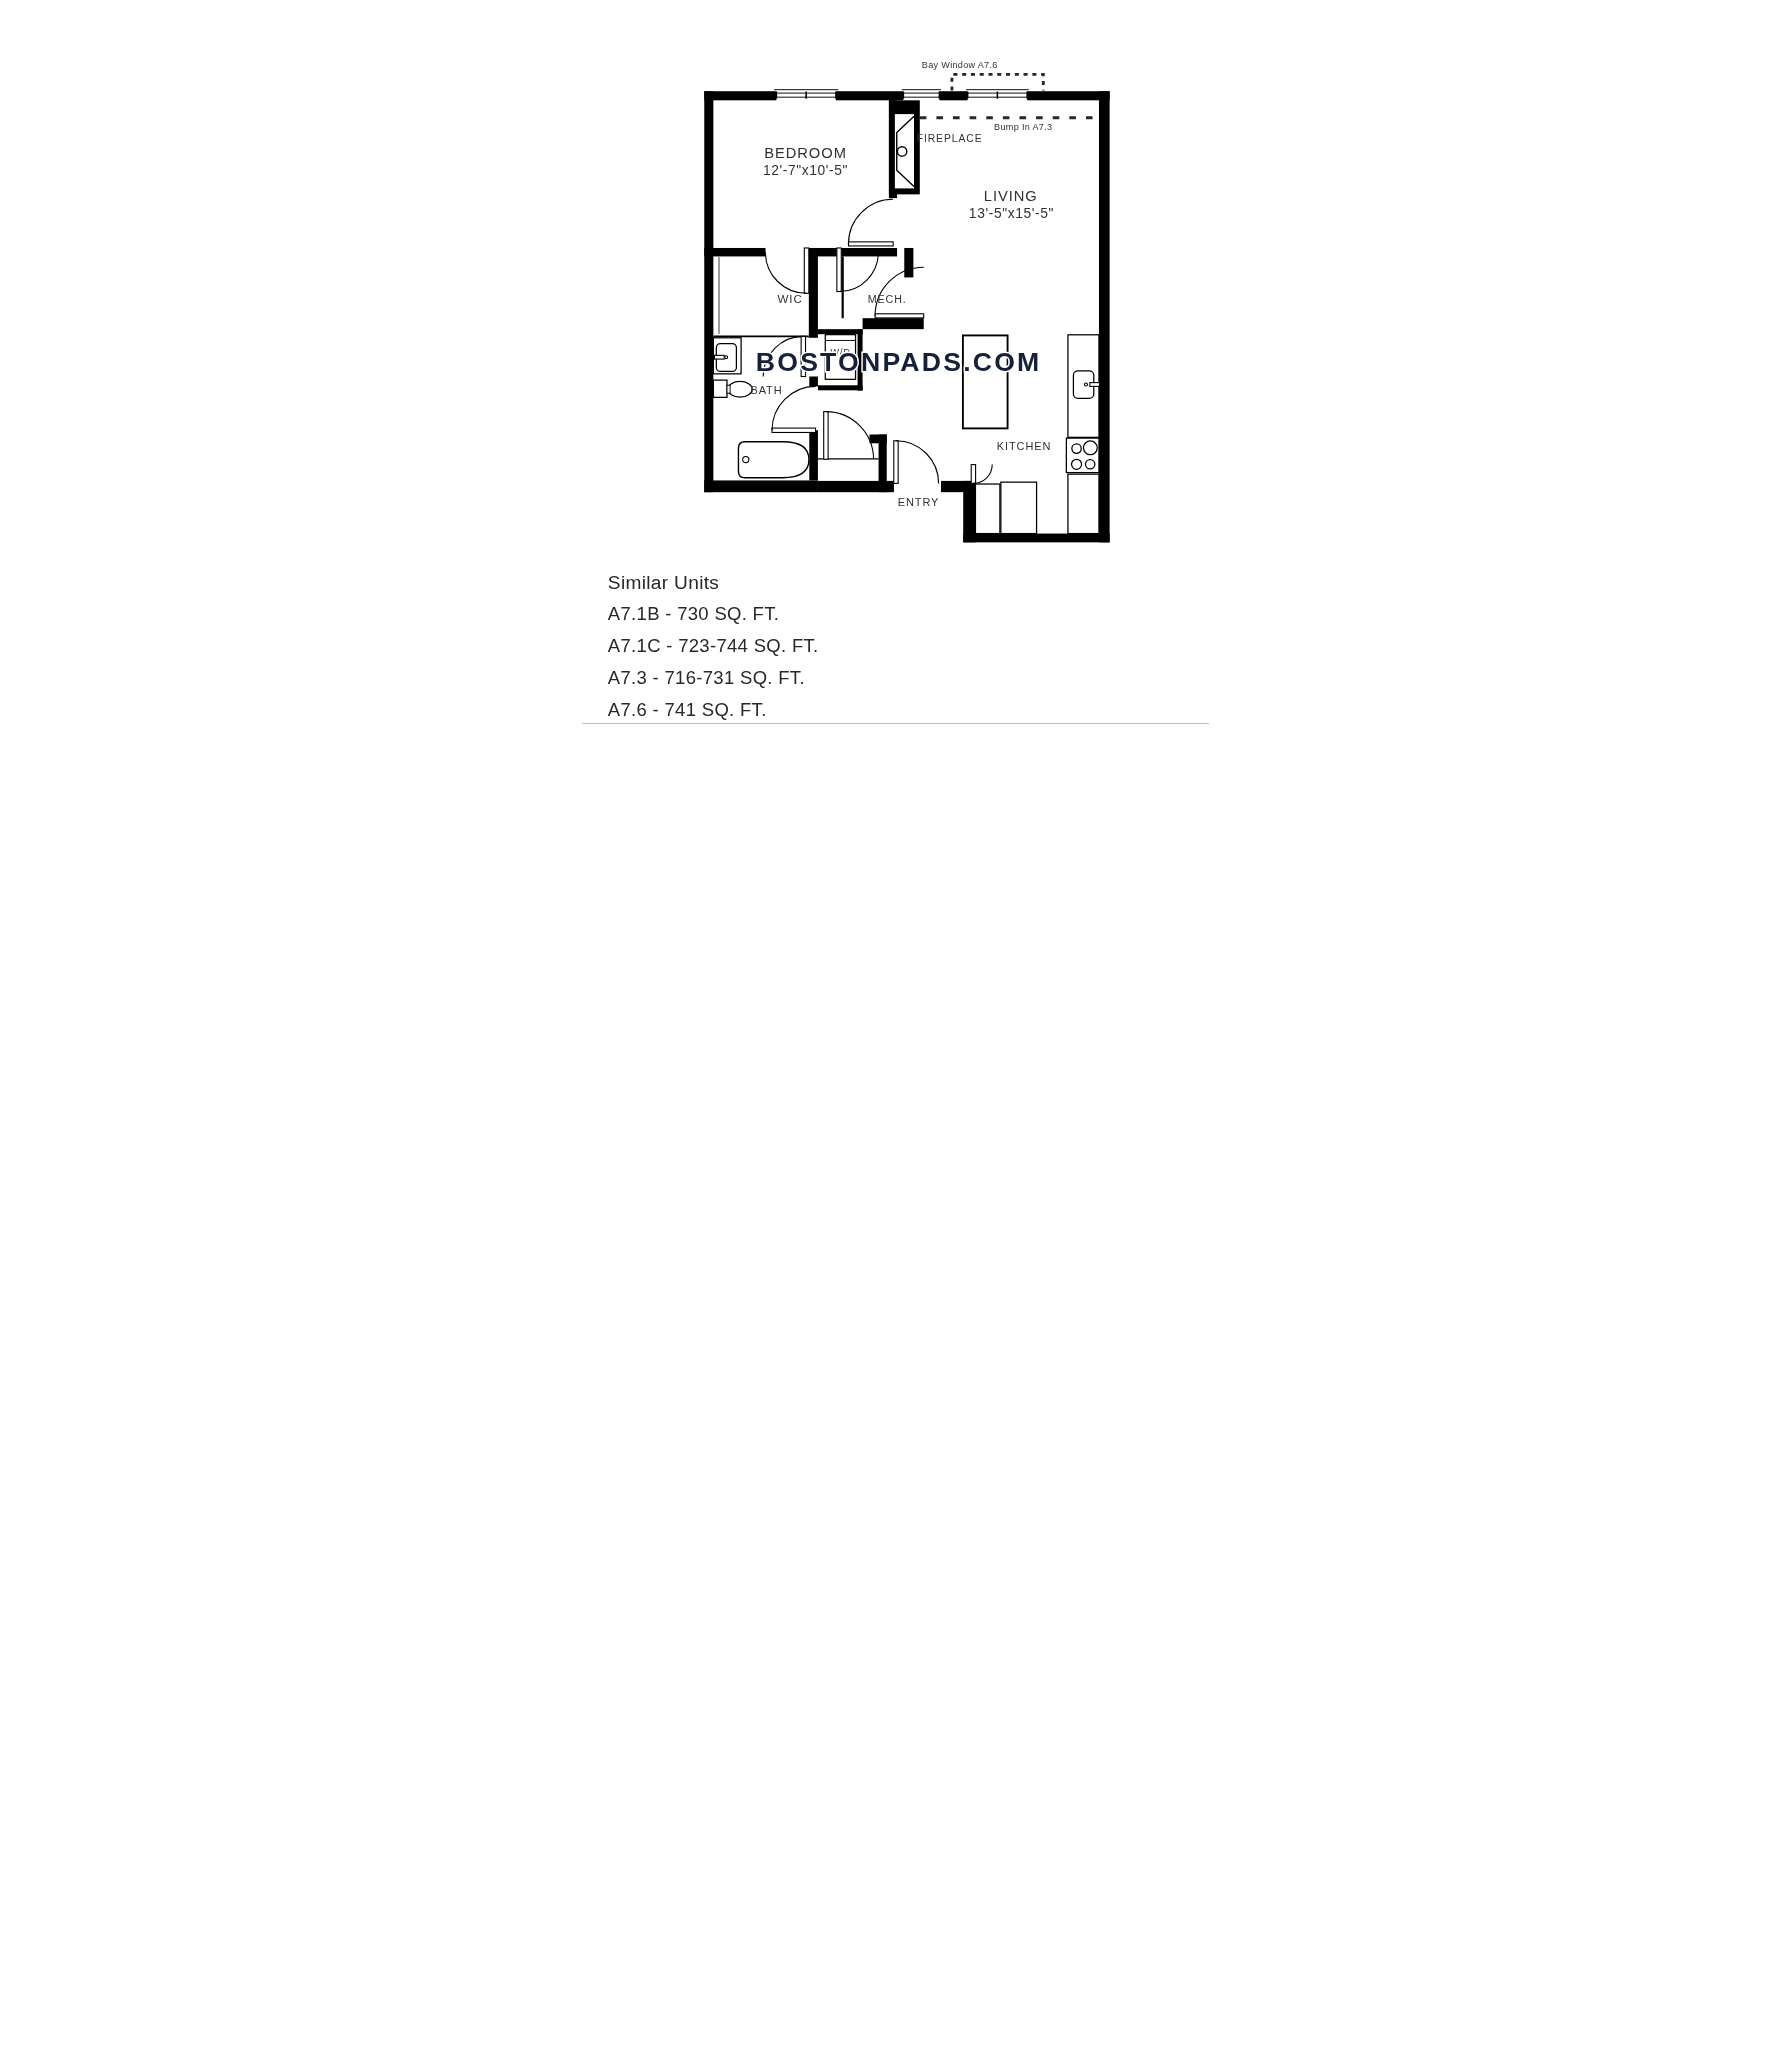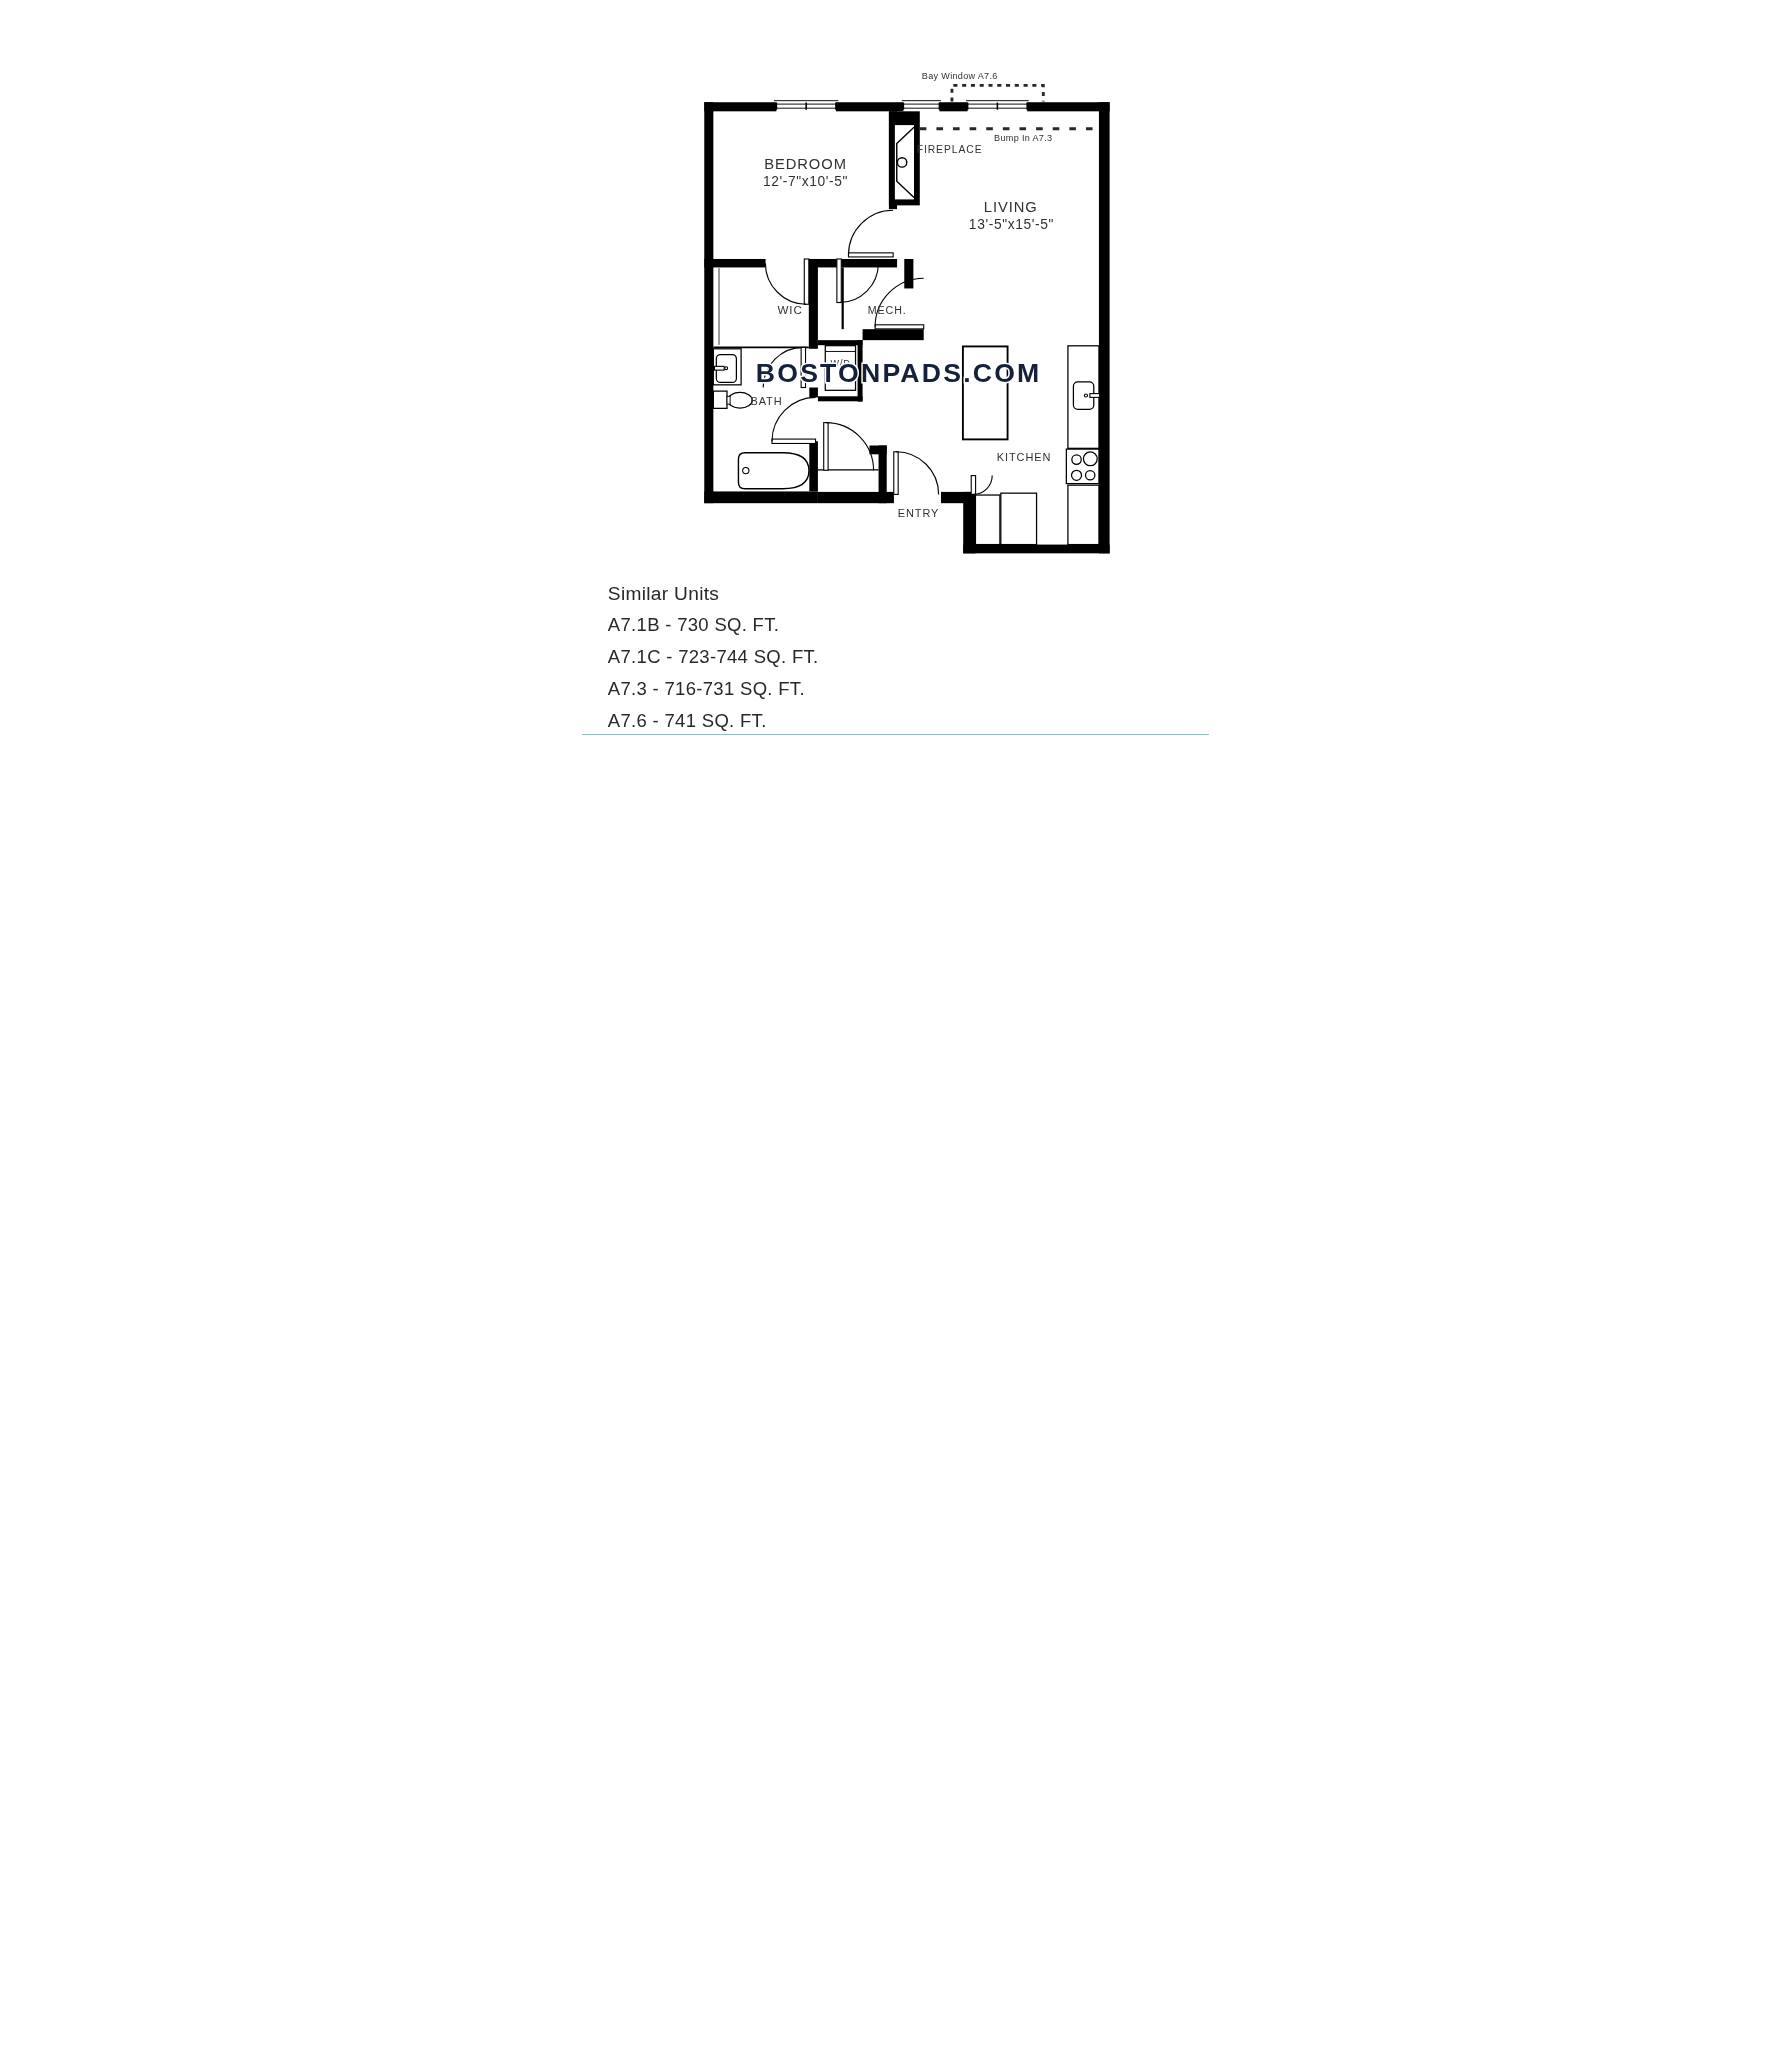--- a/index.html
+++ b/index.html
@@ -1,16 +1,16 @@
 <!DOCTYPE html>
 <html style="font-size:7.2px"><head>
 <meta charset="utf-8">
 <style>
   html,body{margin:0;padding:0;background:#ffffff;}
-  .page{width:100%;max-width:627px;margin:11px auto;background:#0f766e;}
+  .page{width:100%;max-width:627px;margin:0 auto;background:#737373;}
   svg{display:block;width:100%;height:auto;}
   .wall{fill:#000;}
   .thinline{stroke:#000;fill:none;}
   .fixture{fill:#fff;stroke:#000;}
   .leaf{fill:#fff;stroke:#000;stroke-width:7;}
   .arc{fill:none;stroke:#000;stroke-width:7;}
   .lbl{font-family:"Liberation Sans",sans-serif;fill:#343031;letter-spacing:6px;}
   .dims{font-family:"Liberation Sans",sans-serif;fill:#343031;letter-spacing:4px;}
   .small-lbl{font-family:"Liberation Sans",sans-serif;fill:#343031;letter-spacing:2px;}
   .watermark{font-family:"Liberation Sans",sans-serif;font-weight:bold;letter-spacing:14px;

